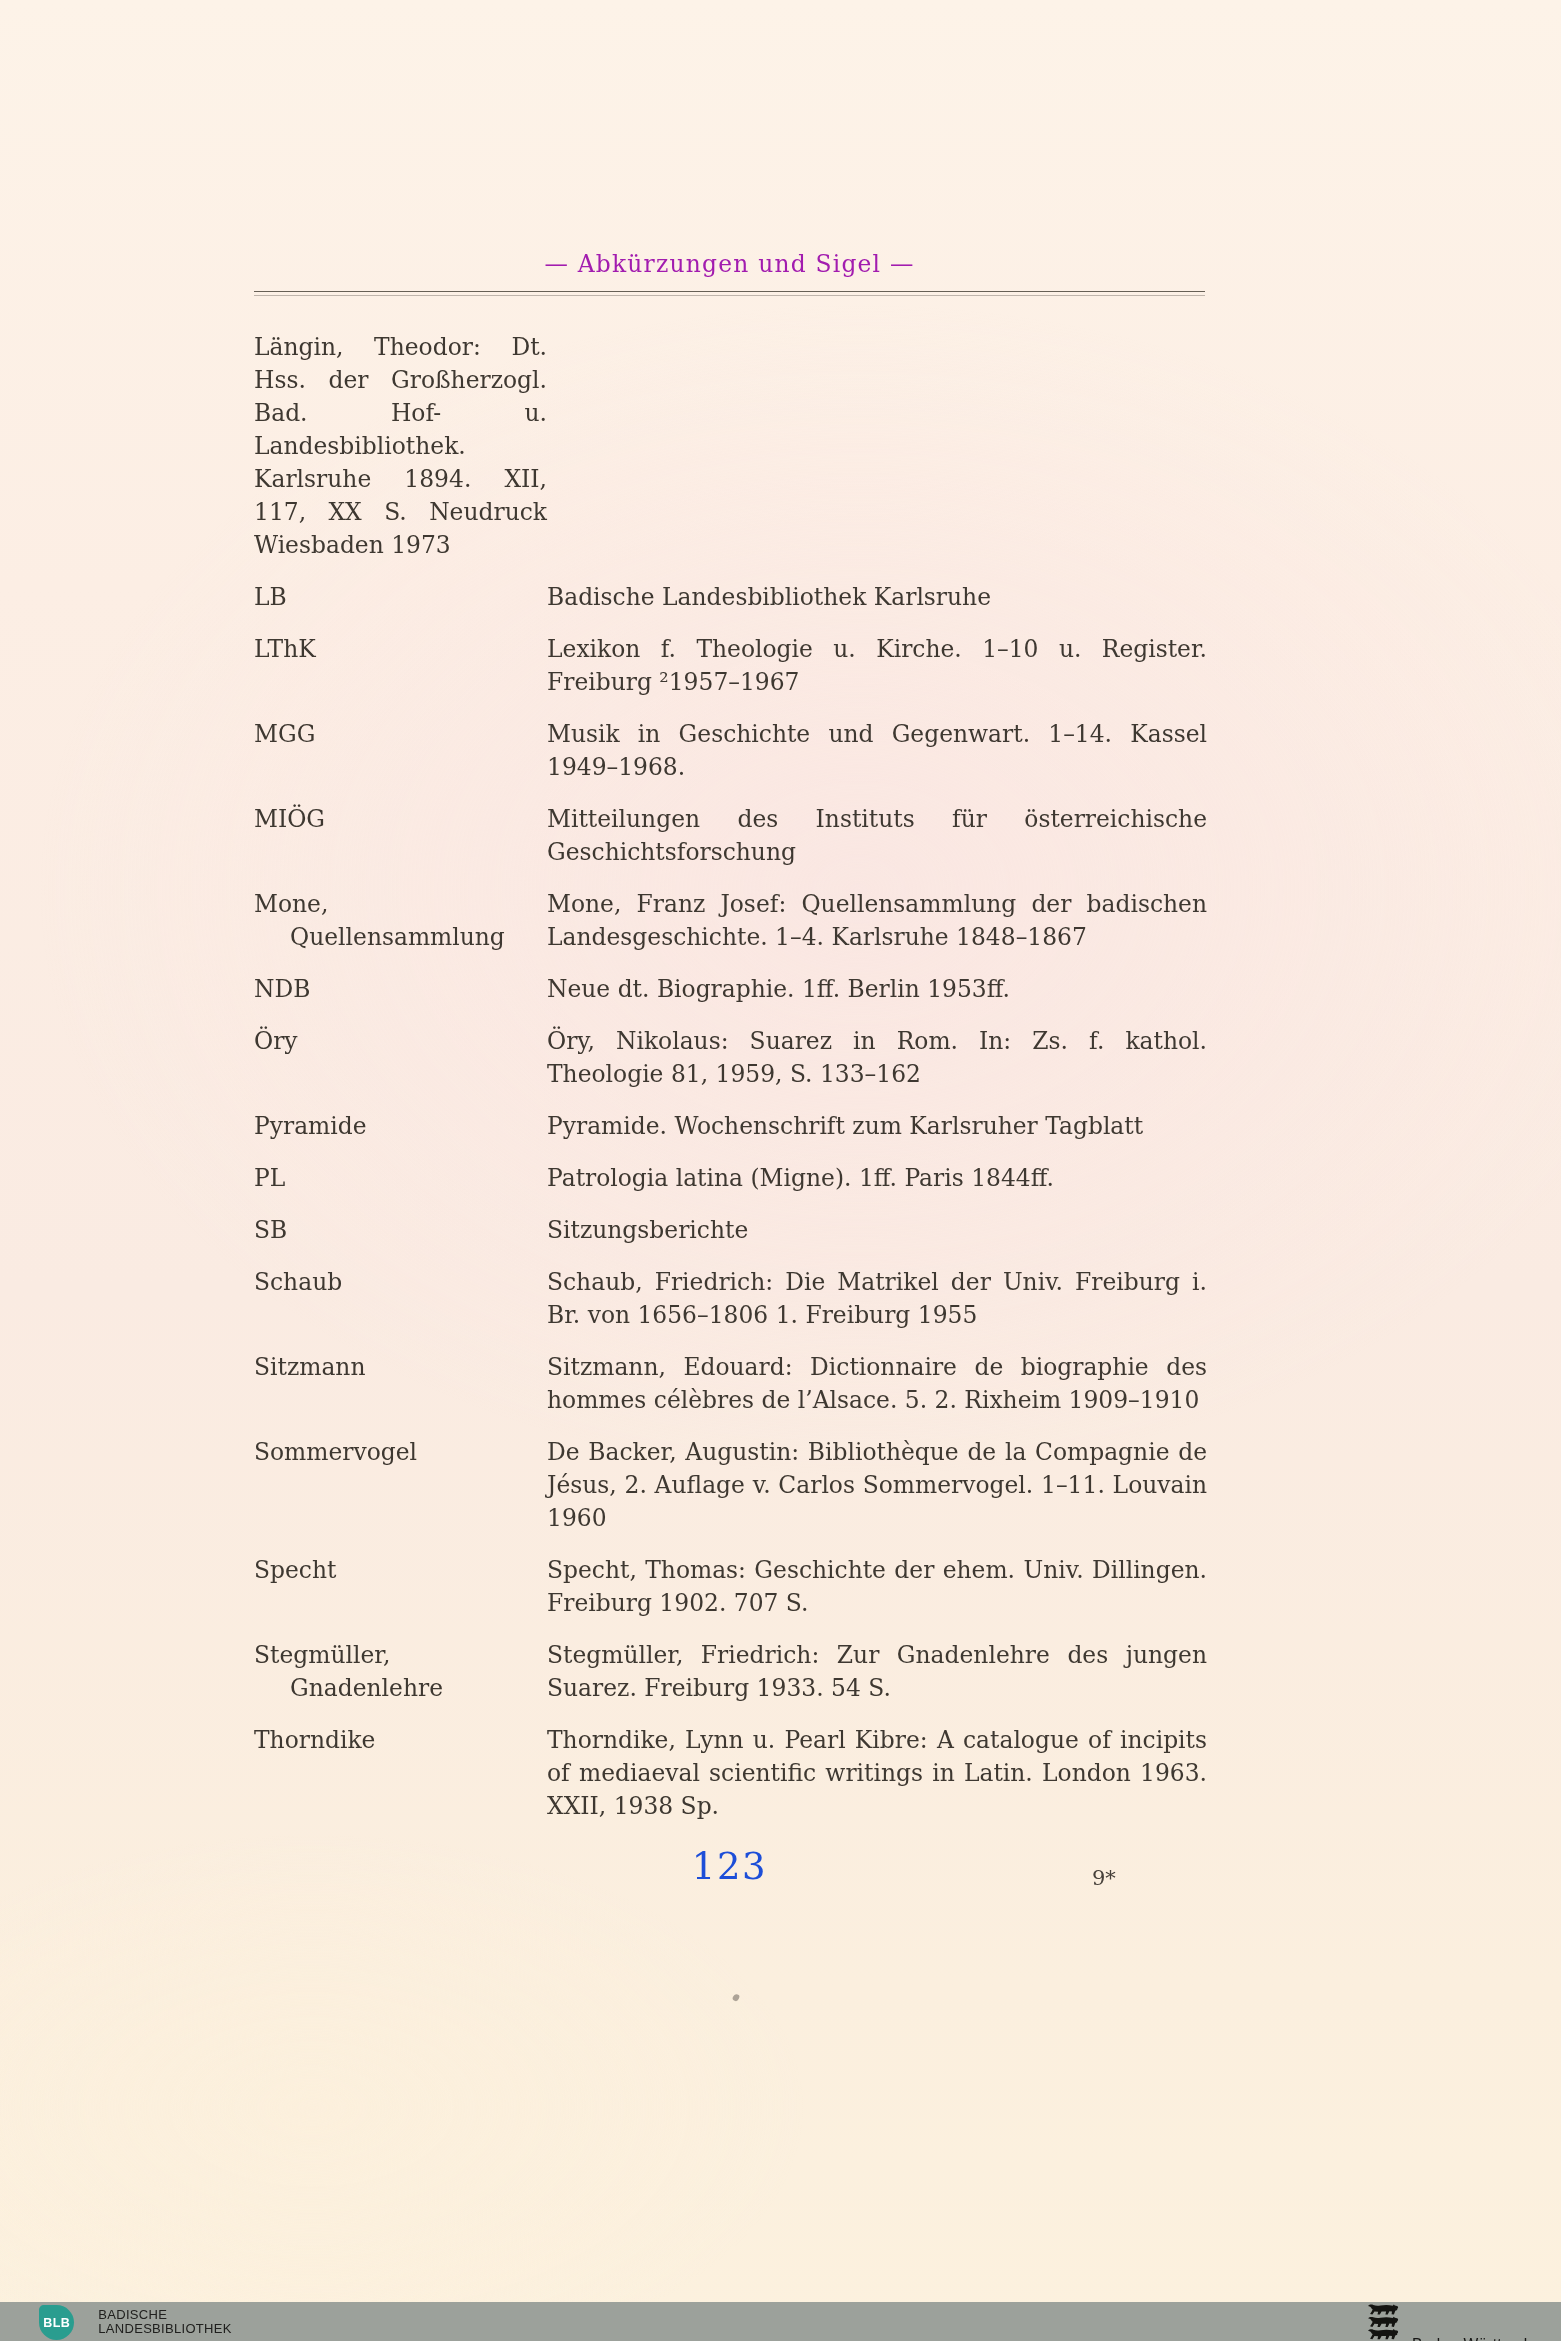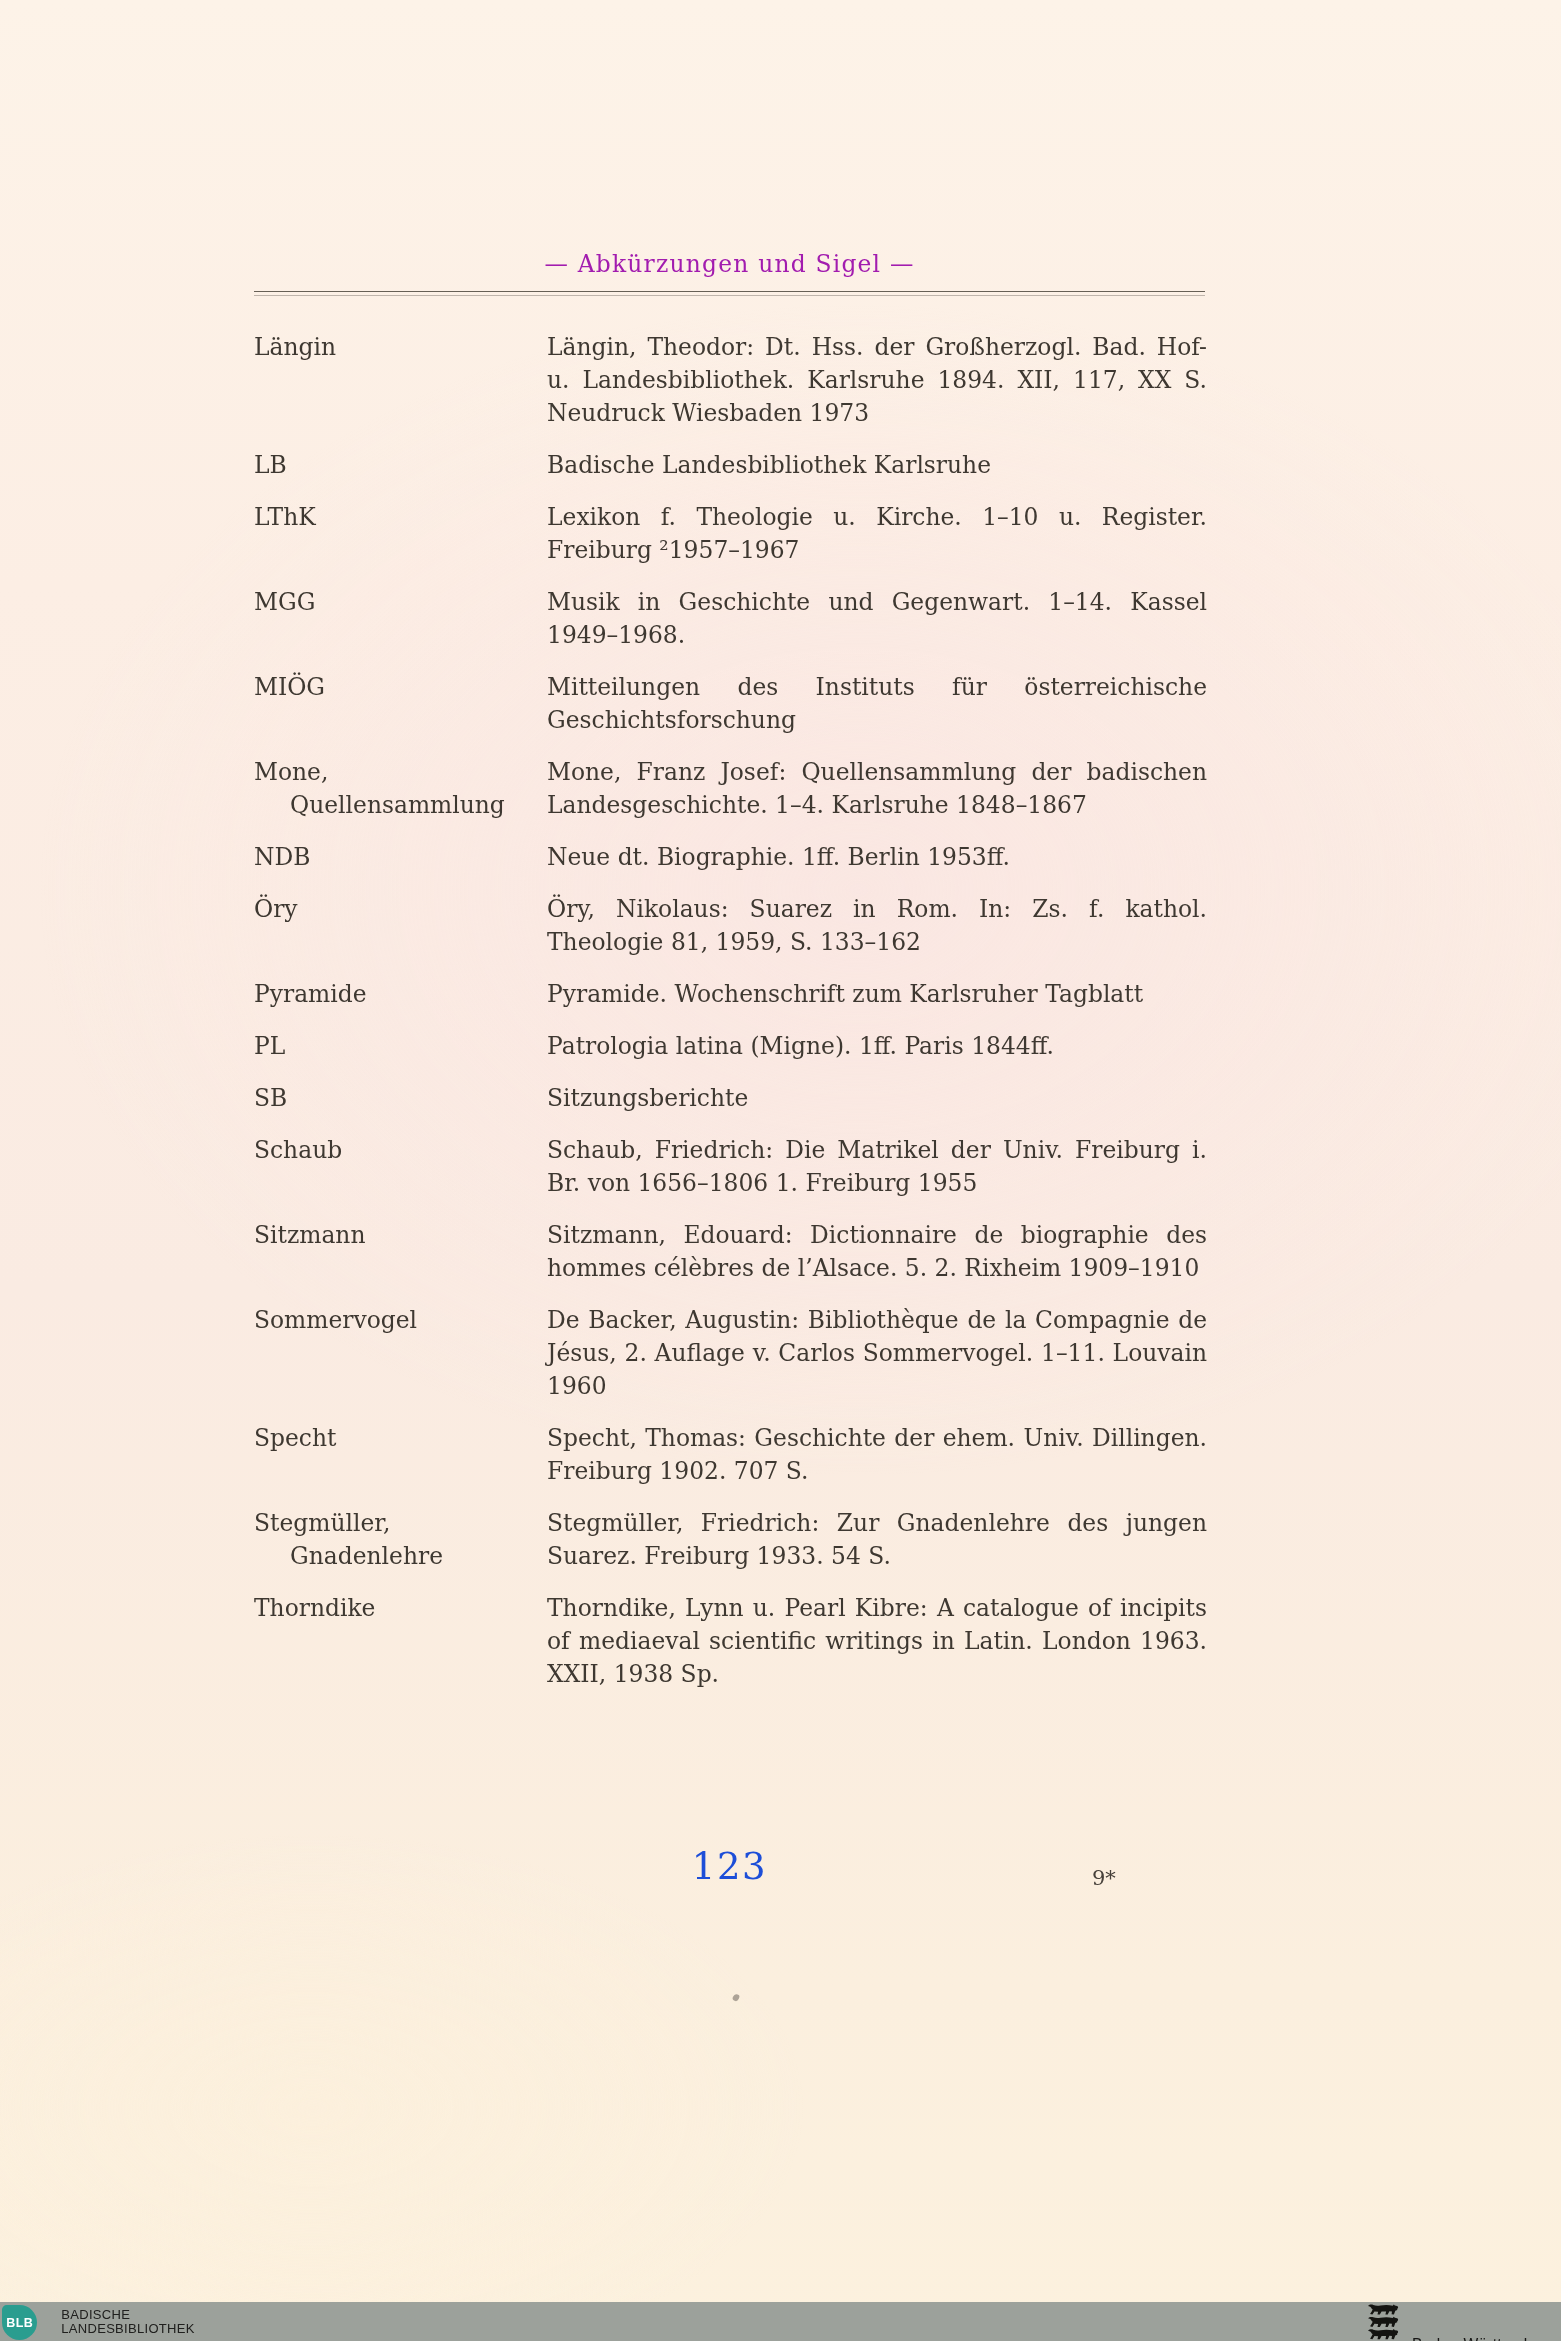--- a/index.html
+++ b/index.html
@@ -104,20 +104,21 @@
     position: absolute;
     left: 0;
     right: 0;
     bottom: 0;
     height: 40px;
     background: #9ca19b;
     display: flex;
     align-items: center;
     justify-content: space-between;
     font-family: "Liberation Sans", sans-serif;
+    padding-left: 37px;
   }
   .brand-left {
     display: flex;
     align-items: center;
     height: 100%;
   }
   .blb-logo {
     width: 35px;
     height: 35px;
     margin-left: 2.3px;
@@ -162,21 +163,20 @@
 
 <div class="scan-page">
 
   <header class="page-header">
     <div class="running-title">— Abkürzungen und Sigel —</div>
     <div class="header-rule"></div>
   </header>
 
   <main class="abbrev-list">
     <div class="entry">
-      <div class="term">Längin</div>
       <div class="definition">Längin, Theodor: Dt. Hss. der Großherzogl. Bad. Hof- u. Landesbibliothek. Karlsruhe 1894. XII, 117, XX S. Neudruck Wiesbaden 1973</div>
     </div>
     <div class="entry">
       <div class="term">LB</div>
       <div class="definition">Badische Landesbibliothek Karlsruhe</div>
     </div>
     <div class="entry">
       <div class="term">LThK</div>
       <div class="definition">Lexikon f. Theologie u. Kirche. 1–10 u. Register. Freiburg ²1957–1967</div>
     </div>

